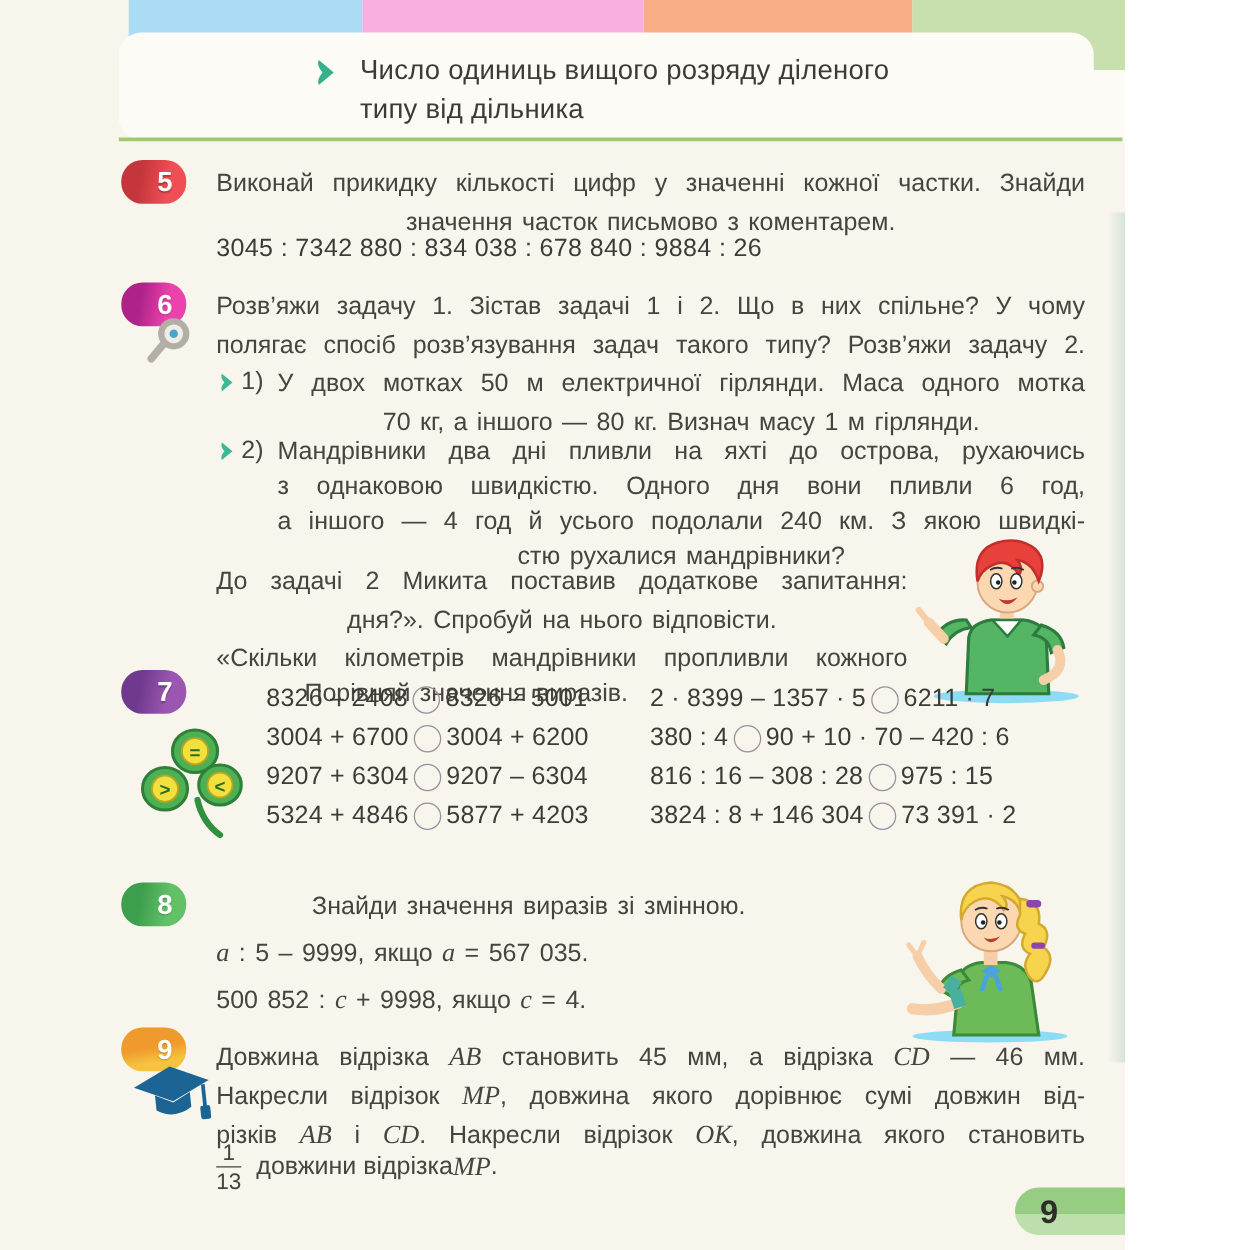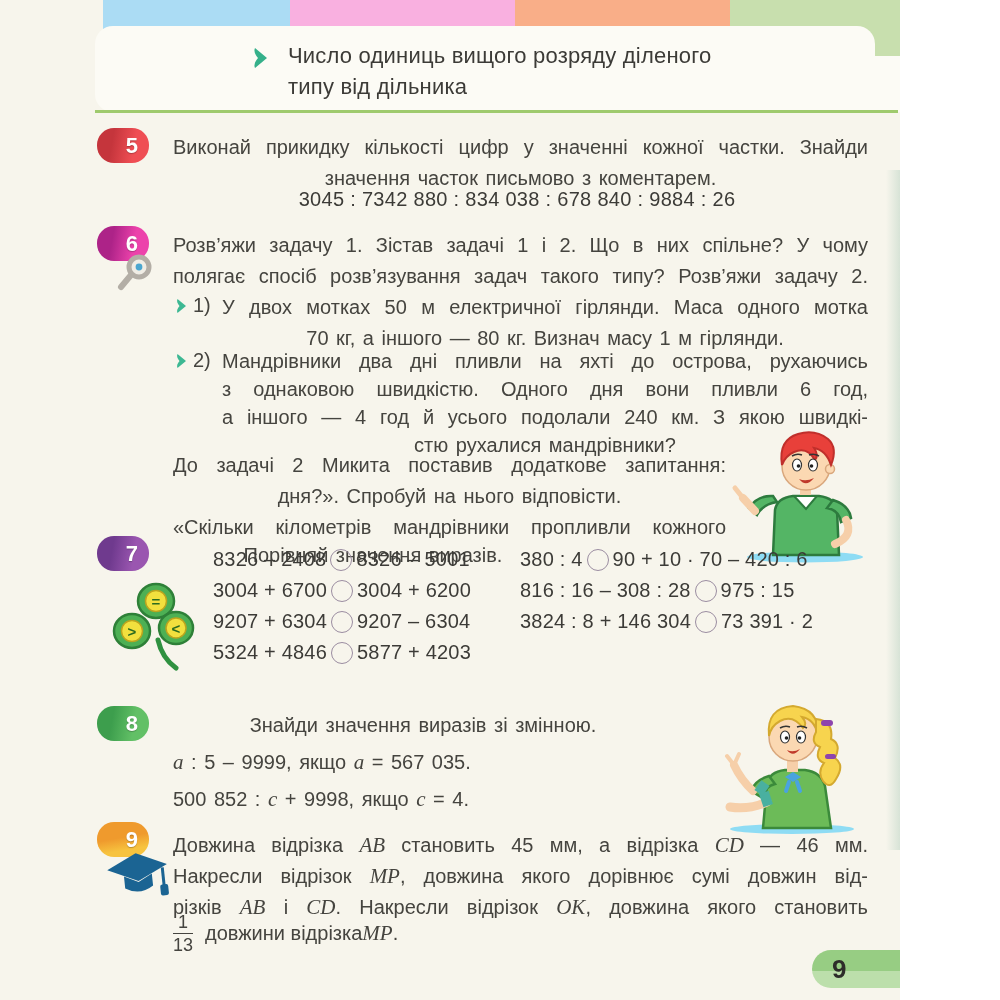--- a/index.html
+++ b/index.html
@@ -31,21 +31,21 @@
   .b6{top:226px;background:linear-gradient(100deg,#ad2388 30%,#ec42ab 70%);}
   .b7{top:536px;background:linear-gradient(100deg,#6f3a8e 30%,#9a56b0 70%);}
   .b8{top:706px;background:linear-gradient(100deg,#3d9e4d 30%,#62c066 70%);}
   .b9{top:822px;background:linear-gradient(170deg,#ef9a2d 45%,#f7c33f 75%);}
   
   .txt{position:absolute;font-size:20px;line-height:31px;color:#45443f;word-spacing:2px;}
   .line{height:31px;text-align:center;}
   .fill{text-align:justify;text-align-last:justify;}
   .lh28 .line{height:28px;line-height:28px;}
   .probs{position:absolute;left:173px;top:188px;width:688px;display:flex;
-         justify-content:center;font-size:20px;color:#3c3b37;letter-spacing:.3px;}
+         justify-content:flex-start;font-size:20px;color:#3c3b37;letter-spacing:.3px;}
   .marker{position:absolute;display:flex;align-items:center;gap:5px;font-size:20px;color:#45443f;}
   
   .cmpcol{position:absolute;top:544px;font-size:20px;color:#3c3b37;letter-spacing:.2px;}
   .cmpcol .row{height:31px;display:flex;align-items:center;}
   .cmp{display:inline-block;width:20px;height:20px;border:1.6px solid #9b8da1;border-radius:50%;
        margin:0 4px;background:transparent;flex:0 0 auto;}
   .mvar{font-family:"Liberation Serif",serif;font-style:italic;font-size:21px;}
   .frow{position:absolute;display:flex;align-items:center;font-size:20px;}
   .frac{display:inline-block;text-align:center;font-size:18px;line-height:20px;color:#45443f;}
   .frac .num{display:block;border-bottom:1.6px solid #45443f;padding:0 5px 1px;}
@@ -198,20 +198,25 @@
         <span class="cmp"></span>
         <span>9207 – 6304</span>
     </div>
     <div class="row">
       <span>5324 + 4846</span>
         <span class="cmp"></span>
         <span>5877 + 4203</span>
     </div>
   </div>
   <div class="cmpcol" style="left:520px">
+    <div class="row">
+      <span>2 · 8399 – 1357 · 5</span>
+        <span class="cmp"></span>
+        <span>6211 · 7</span>
+    </div>
     <div class="row">
       <span>380 : 4</span>
         <span class="cmp"></span>
         <span>90 + 10 · 70 – 420 : 6</span>
     </div>
     <div class="row">
       <span>816 : 16 – 308 : 28</span>
         <span class="cmp"></span>
         <span>975 : 15</span>
     </div>

